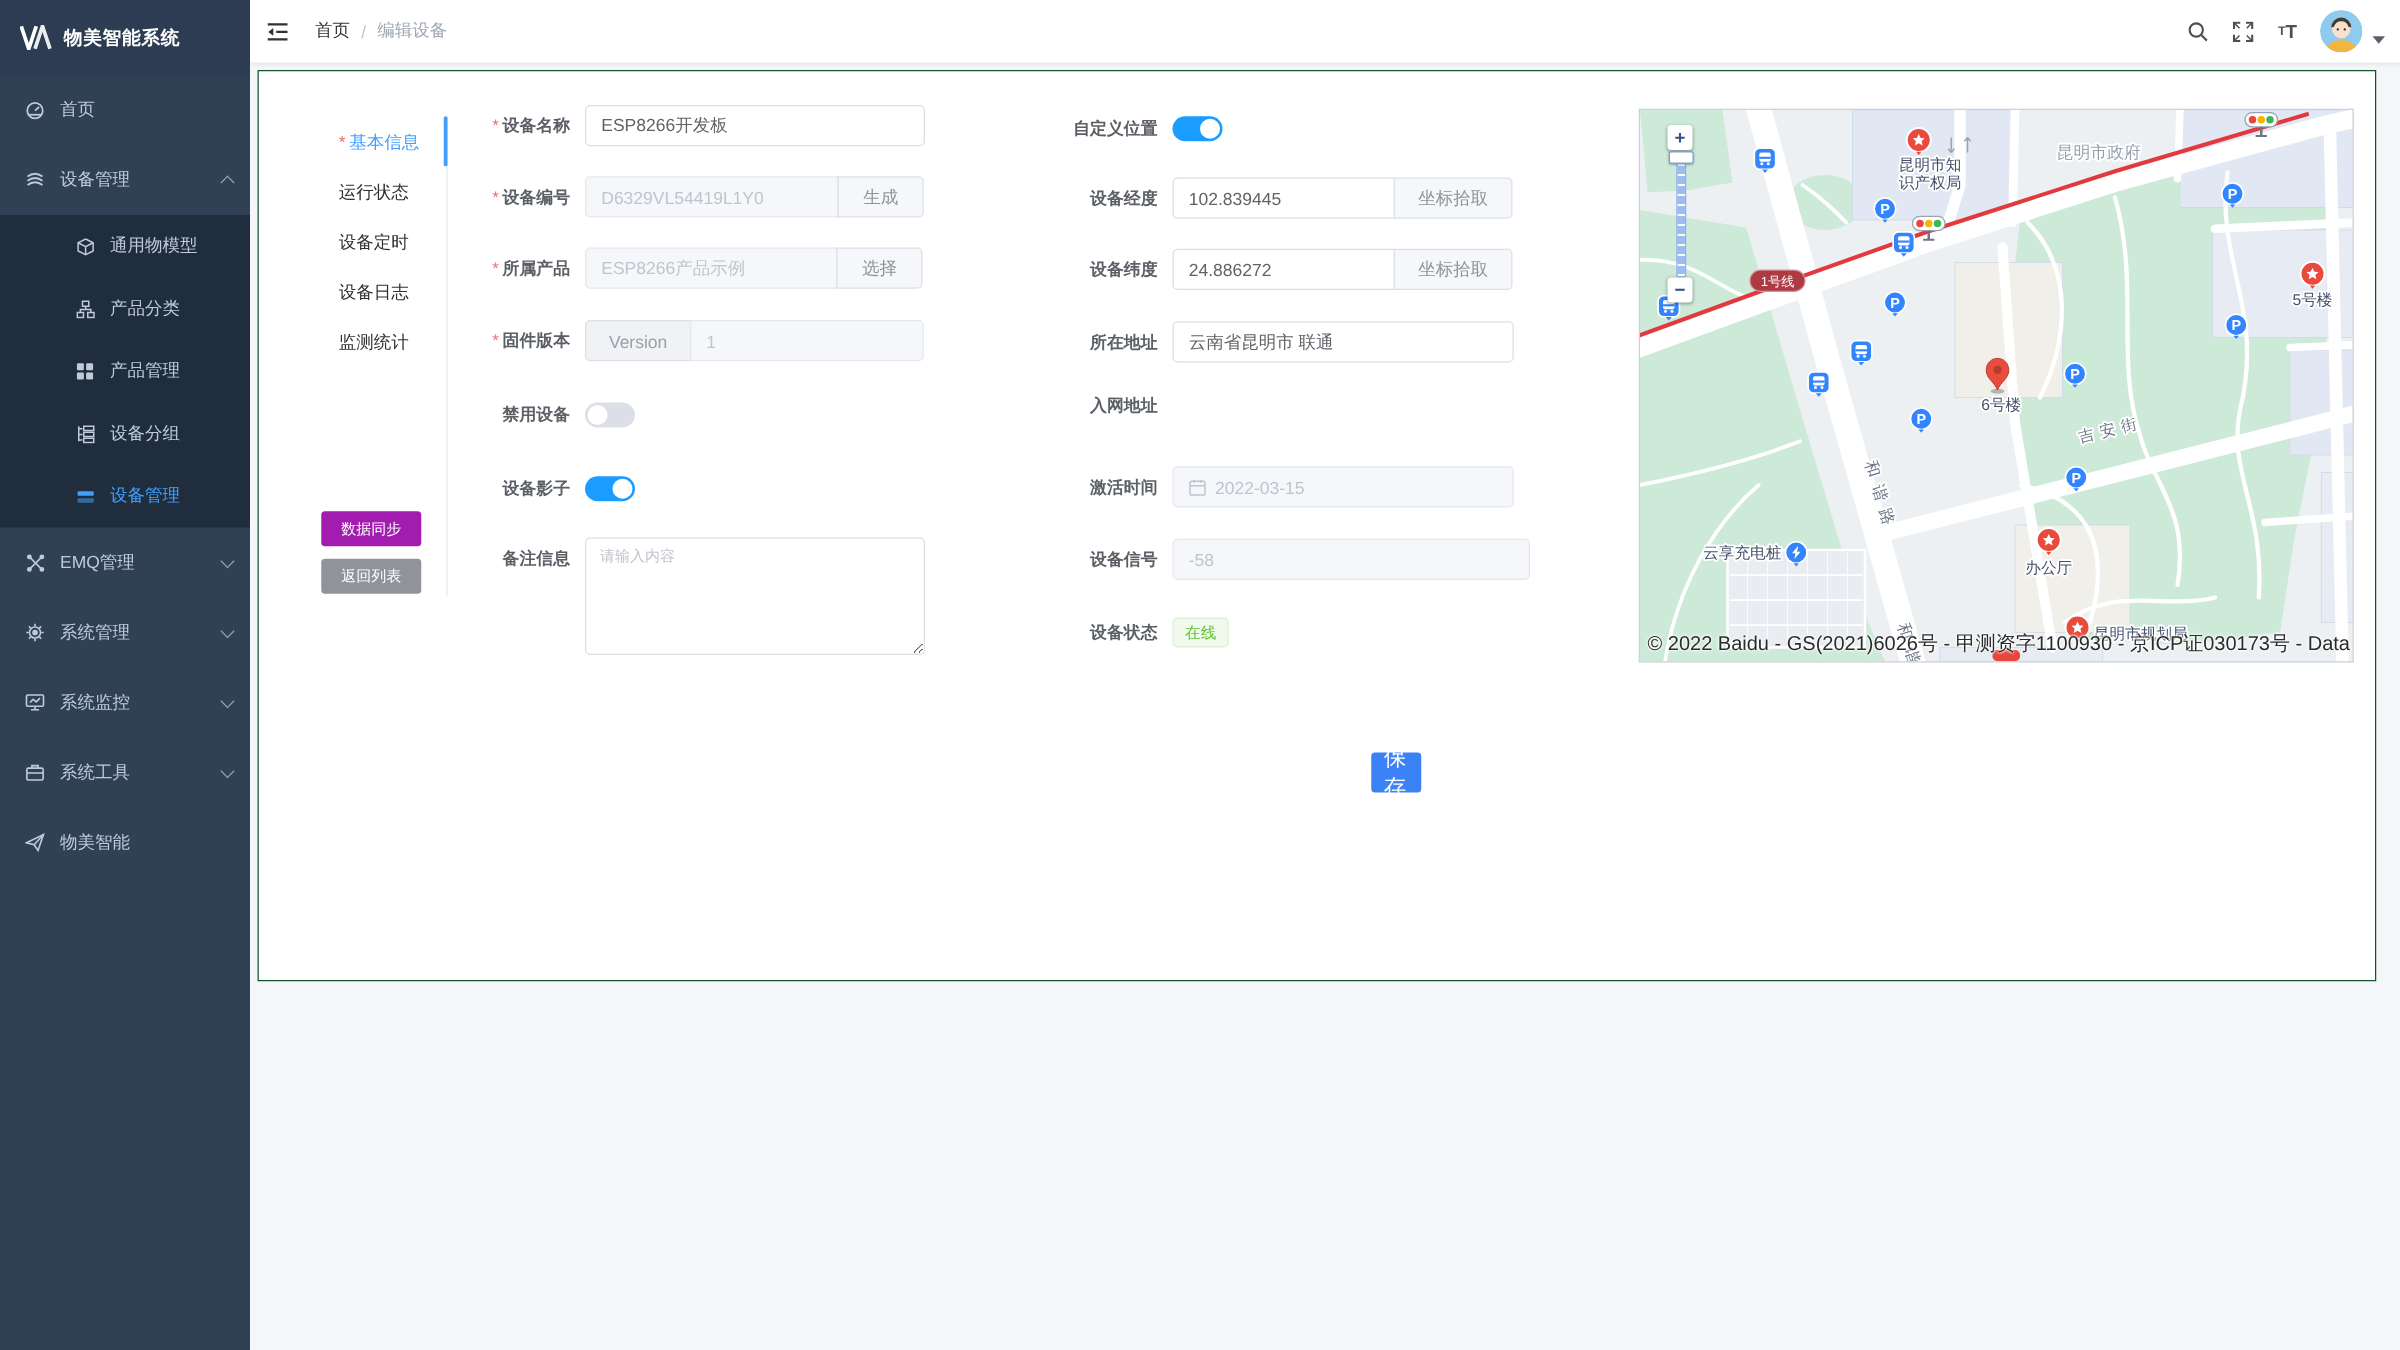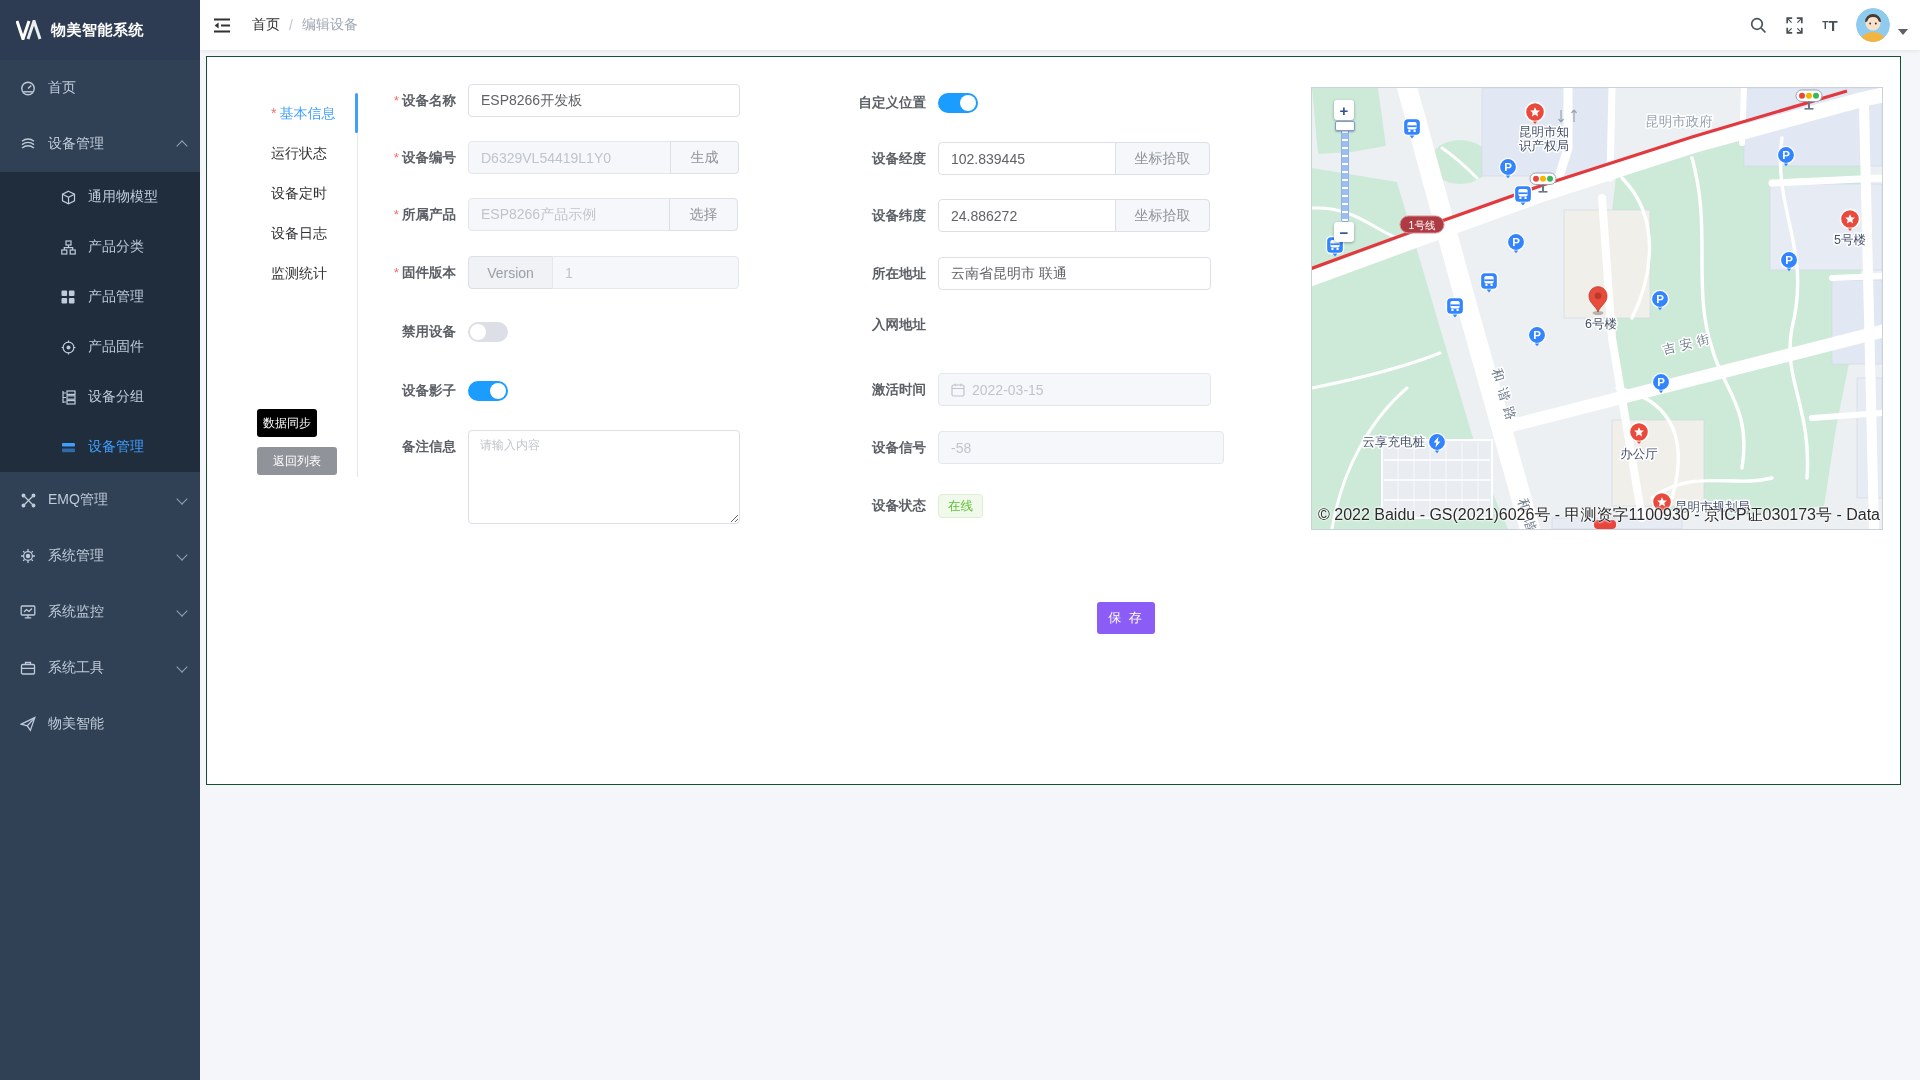--- a/index.html
+++ b/index.html
@@ -41,23 +41,23 @@
   
   .tabs{position:absolute;left:64px;top:36px;width:84px;}
   .tab{height:40px;line-height:40px;font-size:14px;color:#303133;cursor:pointer;}
   .tab.active{color:#409eff;}
   .tab .req{color:#f56c6c;margin-right:3px;font-weight:400;}
   .tabline{position:absolute;left:150px;top:36px;width:1px;height:384px;background:#e4e7ed;}
   .tabbar{position:absolute;left:148px;top:36px;width:3px;height:40px;background:#409eff;border-radius:2px;}
 
   
   .btn{display:flex;align-items:center;justify-content:center;border-radius:3px;color:#fff;font-size:12px;cursor:pointer;border:none;box-sizing:border-box;}
-  .btn-sync{position:absolute;left:50px;top:352px;width:60px;height:28px;background:#000000;}
+  .btn-sync{position:absolute;left:50px;top:352px;width:80px;height:28px;background:#a21caf;}
   .btn-back{position:absolute;left:50px;top:390px;width:80px;height:28px;background:#909399;}
-  .btn-save{position:absolute;left:890px;top:545px;width:58px;height:32px;background:#8b5cf6;font-size:13px;letter-spacing:2px;}
+  .btn-save{position:absolute;left:890px;top:545px;width:40px;height:32px;background:#3b82f6;font-size:18px;letter-spacing:2px;}
 
   
   .frow{position:absolute;display:flex;align-items:center;}
   .frow.top{align-items:flex-start;}
   .flabel{width:109px;flex:0 0 109px;text-align:right;font-size:13.5px;font-weight:700;color:#5c6066;margin-right:12px;white-space:nowrap;}
   .frow.top .flabel{padding-top:8px;}
   .req{color:#f56c6c;font-weight:400;margin-right:3px;}
   .ctrl{display:flex;}
   .input{height:33px;box-sizing:border-box;border:1px solid #dcdfe6;border-radius:4px;display:flex;align-items:center;padding:0 12px;font-size:14px;color:#606266;background:#fff;}
   .input input{border:none;outline:none;background:transparent;font:inherit;color:inherit;width:100%;padding:0;}
@@ -144,30 +144,20 @@
         <div class="menu-item">
           <span class="mi-icon">
               <svg width="14" height="14" viewBox="0 0 14 14" fill="currentColor">
                 <rect x="0.5" y="0.5" width="5.6" height="5.6" rx="1"></rect>
                 <rect x="7.9" y="0.5" width="5.6" height="5.6" rx="1"></rect>
                 <rect x="0.5" y="7.9" width="5.6" height="5.6" rx="1"></rect>
                 <rect x="7.9" y="7.9" width="5.6" height="5.6" rx="1"></rect>
               </svg>
             </span>
           <span>产品管理</span>
-        </div>
-        <div class="menu-item">
-          <span class="mi-icon">
-              <svg width="15" height="15" viewBox="0 0 15 15" fill="none" stroke="currentColor" stroke-width="1.2">
-                <circle cx="7.5" cy="7.5" r="5.4"></circle>
-                <circle cx="7.5" cy="7.5" r="1.4" fill="currentColor"></circle>
-                <path d="M7.5,0.6 V2.6 M7.5,12.4 V14.4 M0.6,7.5 H2.6 M12.4,7.5 H14.4"></path>
-              </svg>
-            </span>
-          <span>产品固件</span>
         </div>
         <div class="menu-item">
           <span class="mi-icon">
               <svg width="15" height="15" viewBox="0 0 15 15" fill="none" stroke="currentColor" stroke-width="1.2">
                 <path d="M2,1 V13 M2,3 H5 M2,7.5 H5 M2,12 H5"></path>
                 <rect x="6" y="1" width="8" height="3.4"></rect>
                 <rect x="6" y="5.8" width="8" height="3.4"></rect>
                 <rect x="6" y="10.6" width="8" height="3.4"></rect>
               </svg>
             </span>

